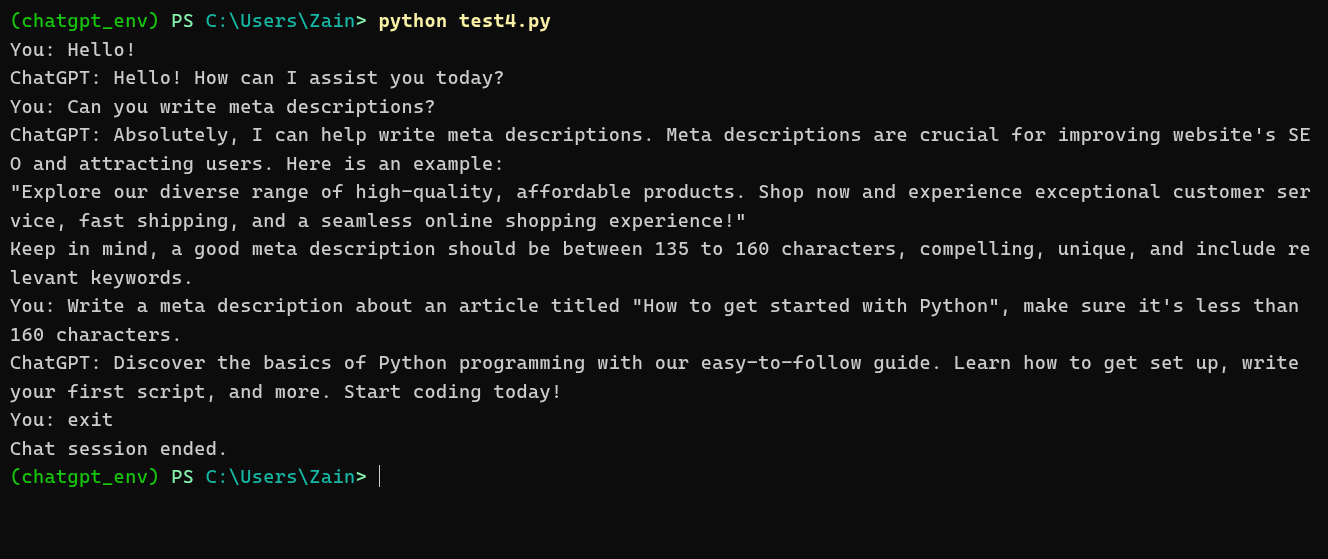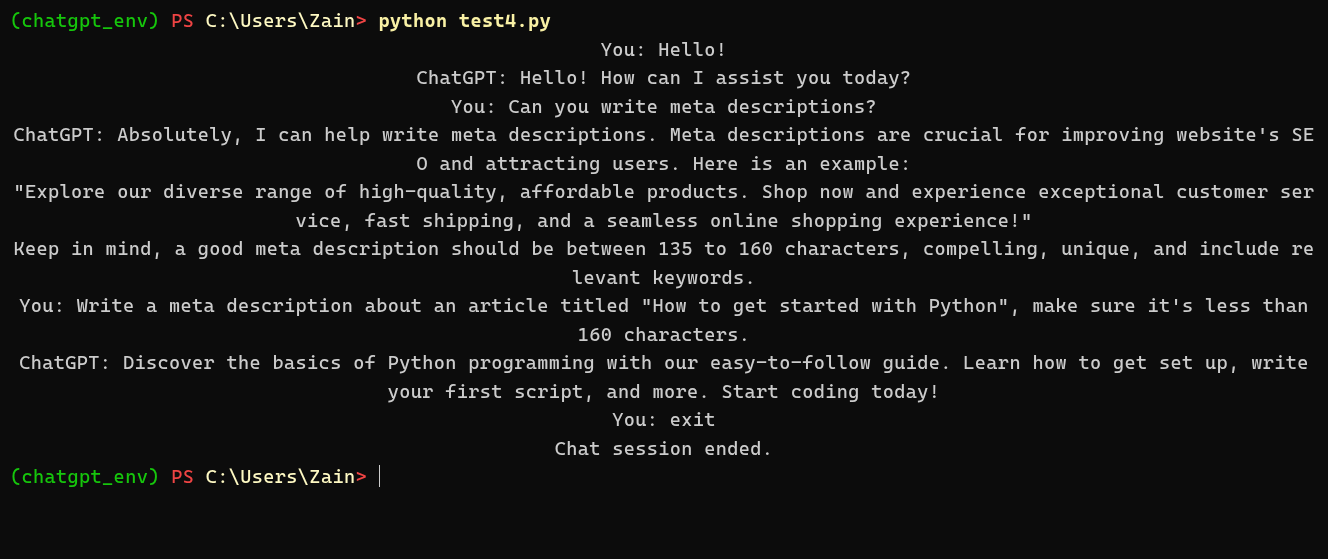--- a/index.html
+++ b/index.html
@@ -21,33 +21,32 @@
     }
     .terminal {
       white-space: pre-wrap;
       word-wrap: break-word;
       word-break: break-all;
     }
     .env {
       color: #16c60c;
     }
     .ps-label {
-      color: #ef4444;
+      color: #86efac;
     }
     .path {
-      color: #fef9c3;
+      color: #14b8a6;
       text-align: right;
     }
     .command {
       color: #f9f1a5;
       font-weight: bold;
     }
     .output {
       color: #cccccc;
-      text-align: center;
     }
     .cursor {
       display: inline-block;
       width: 1px;
       height: 22px;
       background-color: #cccccc;
       vertical-align: text-bottom;
       margin-left: 1px;
     }
     .line {

